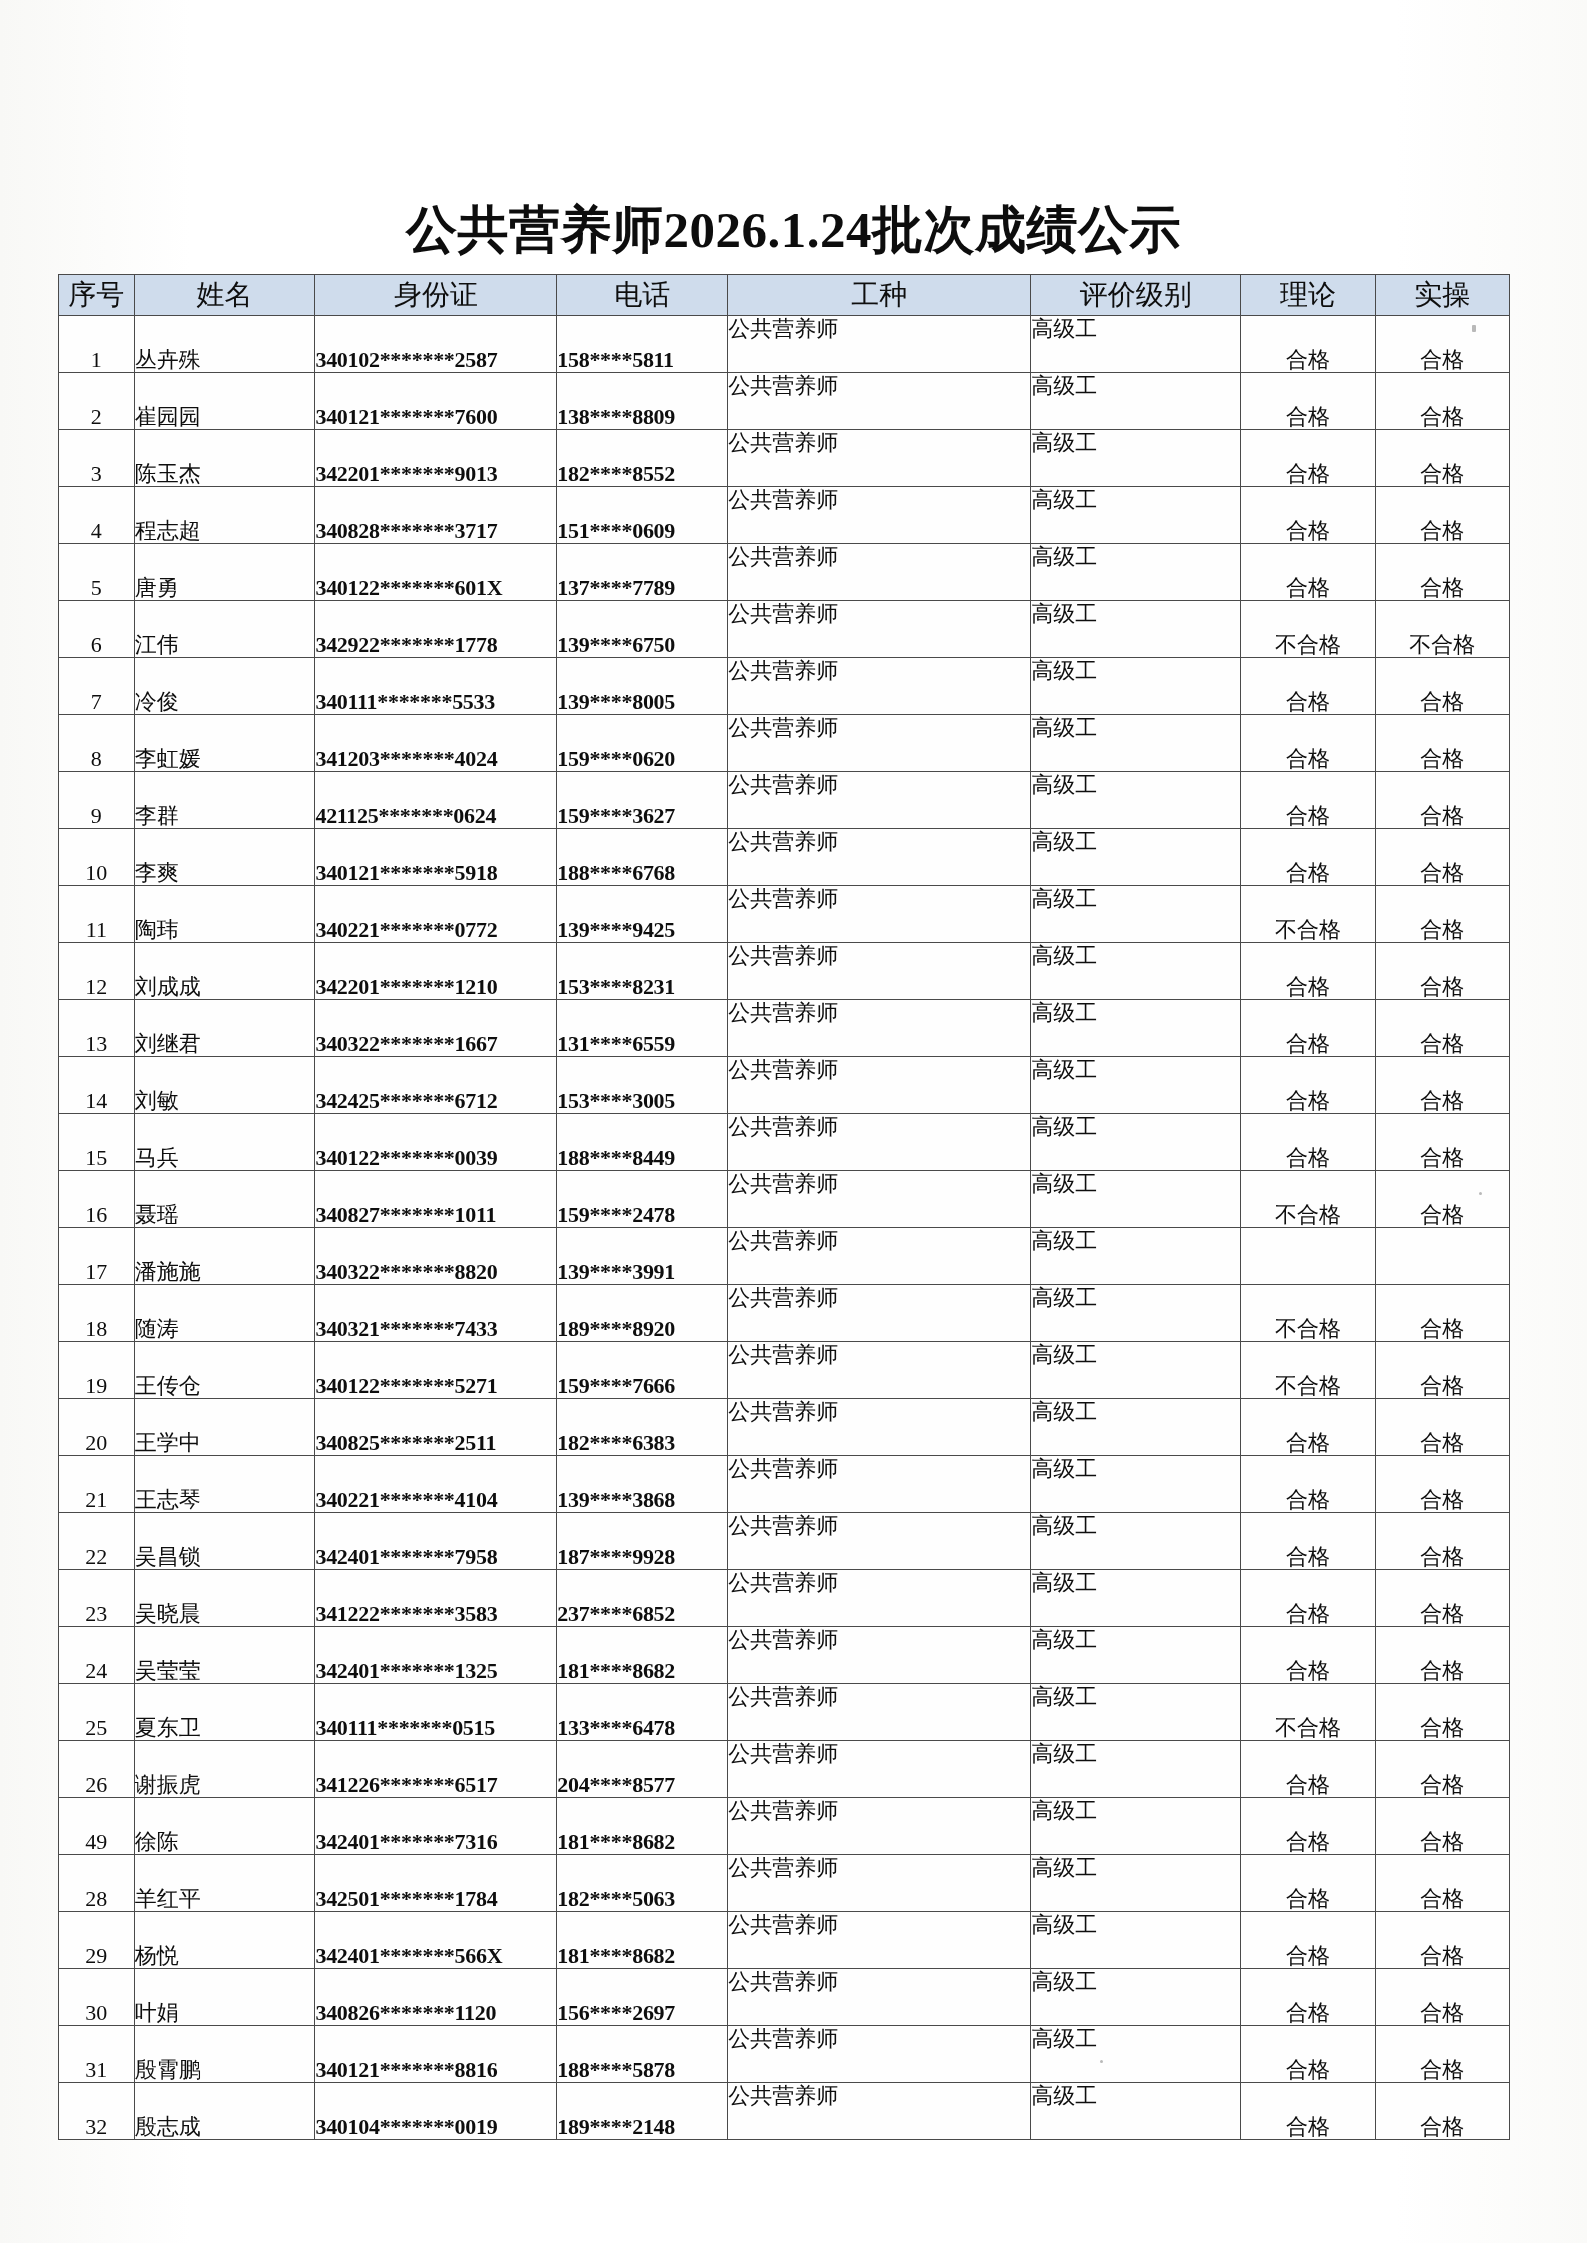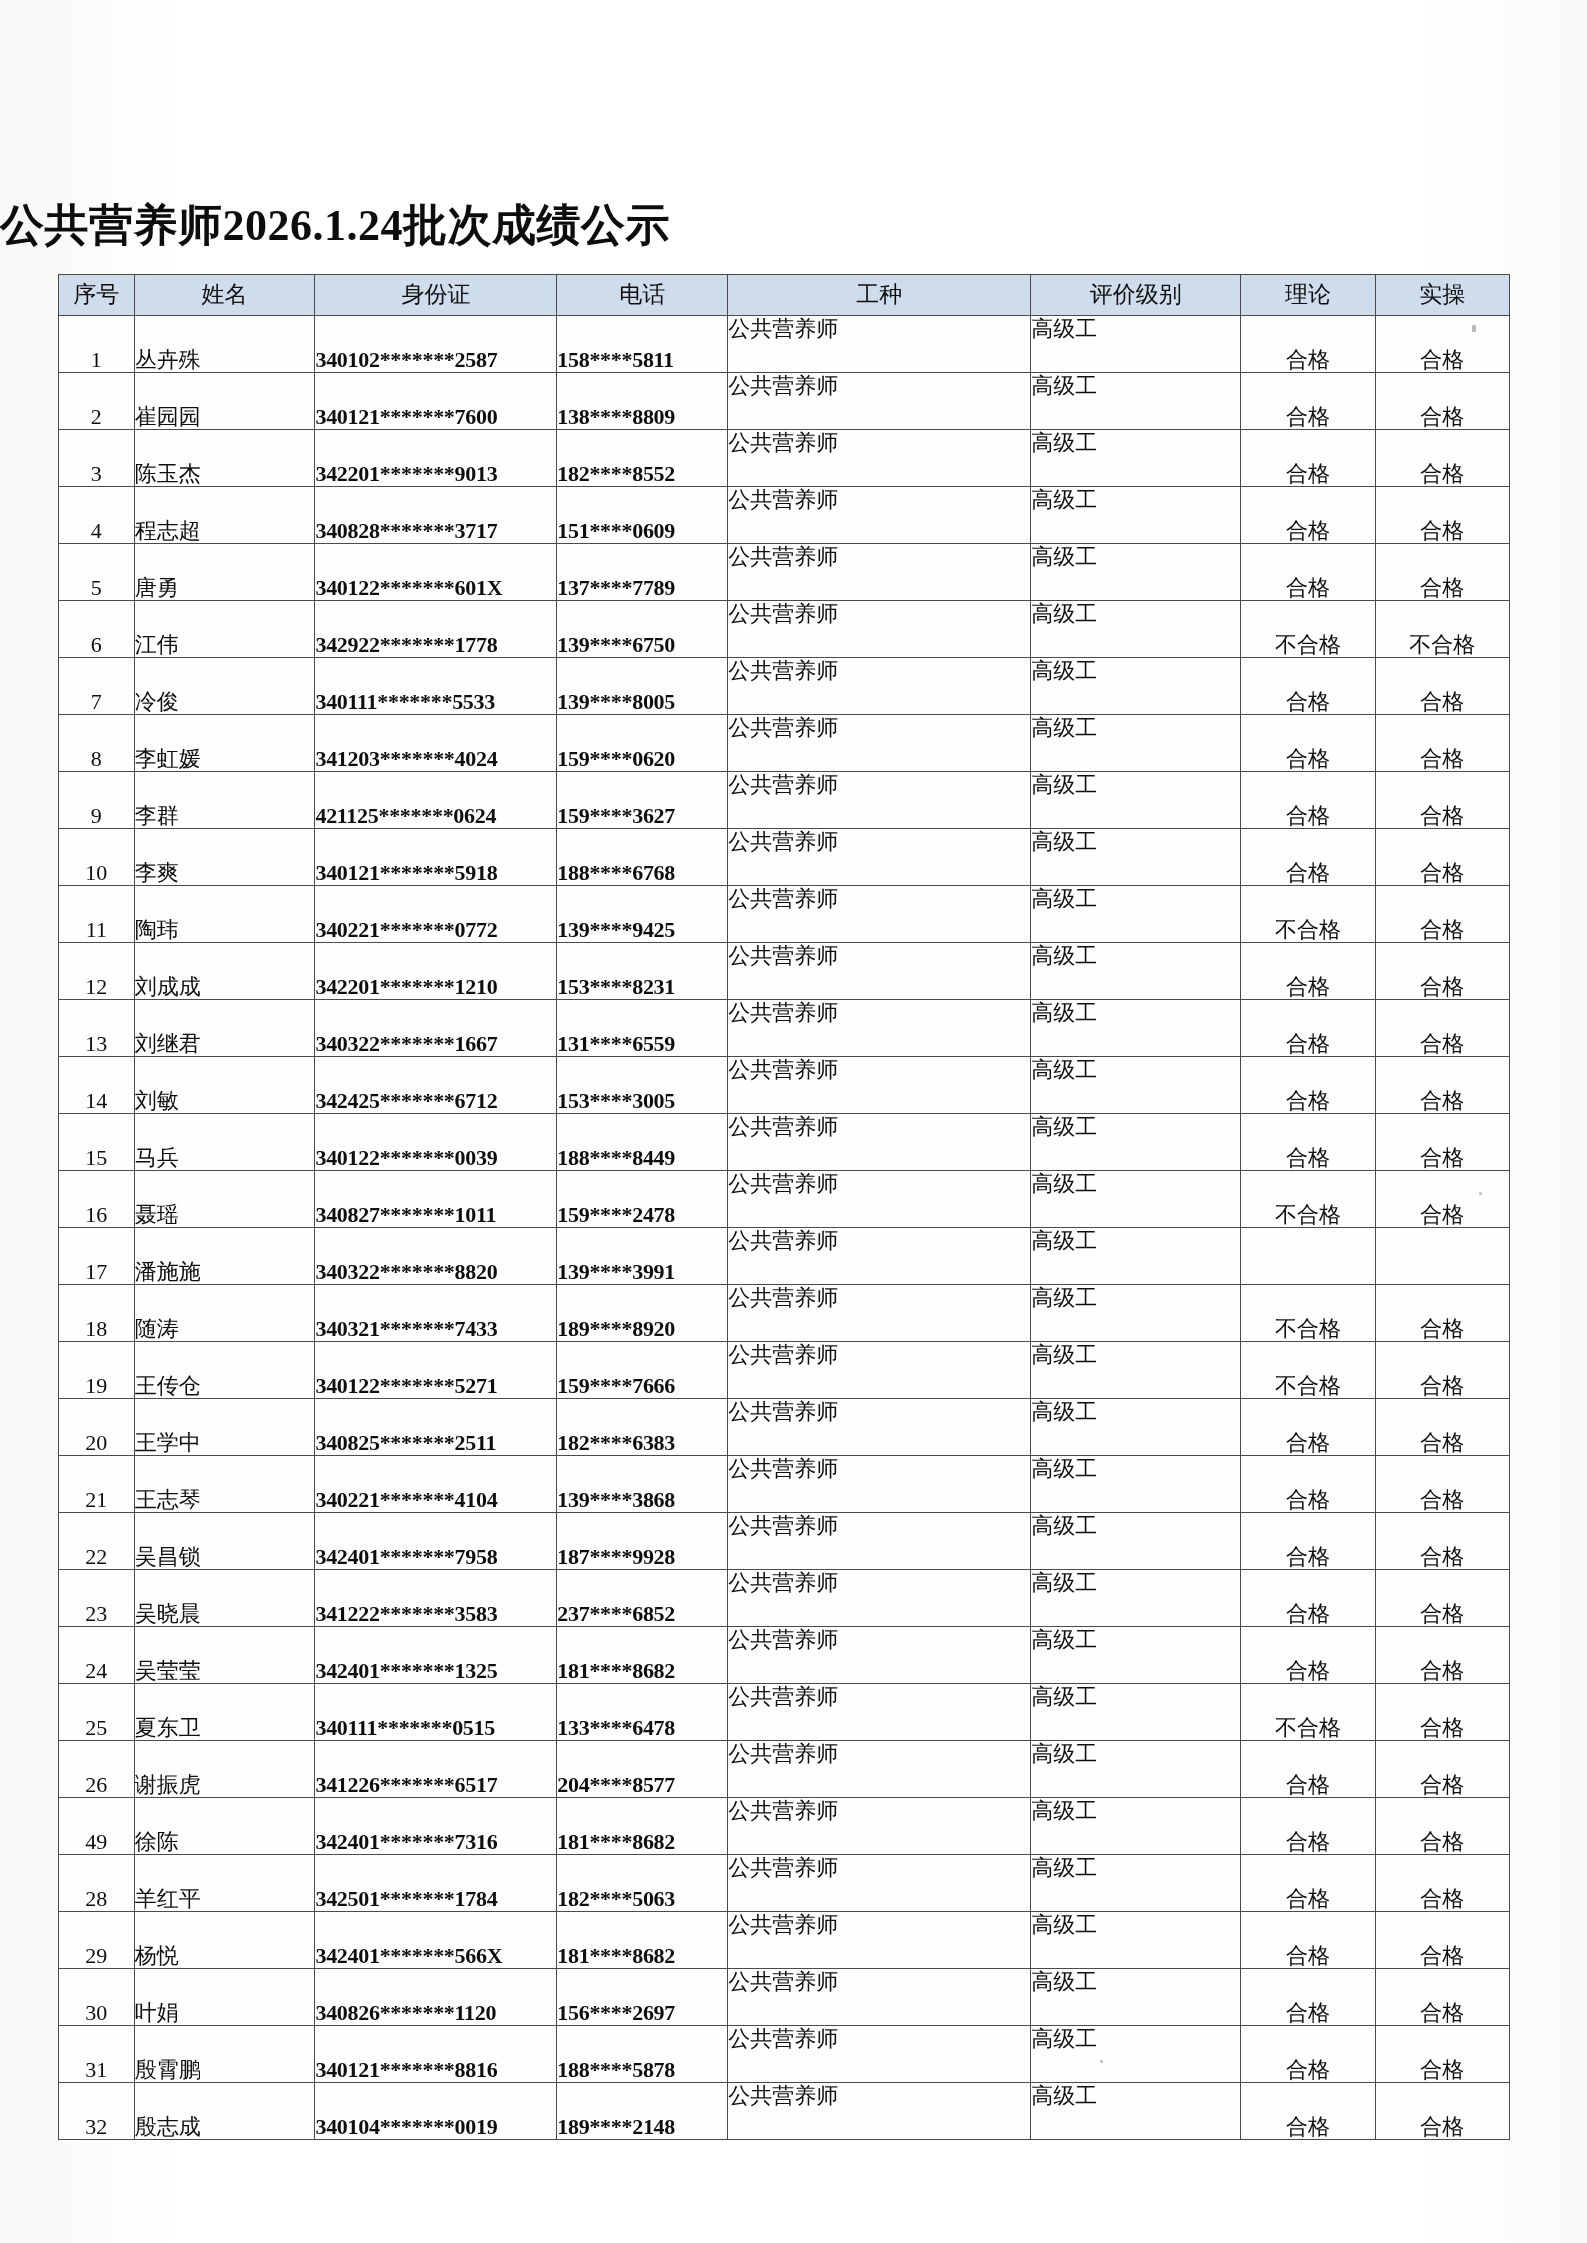--- a/index.html
+++ b/index.html
@@ -28,22 +28,22 @@
     inset: 0;
     background:
       linear-gradient(90deg, rgba(248,248,246,1) 0%, rgba(255,255,255,1) 12%, rgba(255,255,255,1) 88%, rgba(250,250,248,1) 100%);
     pointer-events: none;
   }
   .doc-title {
     position: absolute;
     left: 0;
     top: 196px;
     width: 1587px;
-    text-align: left;
-    font-size: 44px;
+    text-align: center;
+    font-size: 51px;
     font-weight: bold;
     letter-spacing: 0.5px;
     font-family: "Liberation Serif", "DejaVu Serif", serif;
     color: #0d0d0d;
   }
   .table-wrap {
     position: absolute;
     left: 58px;
     top: 274px;
     width: 1452px;
@@ -61,21 +61,21 @@
     line-height: 1.15;
     color: #0e0e0e;
     background: #fefefe;
     font-family: "Liberation Serif", "DejaVu Serif", serif;
   }
   table.grades thead th {
     background: #cfdcec;
     height: 40px;
     text-align: center;
     font-weight: normal;
-    font-size: 23px;
+    font-size: 28px;
   }
   
   col.c-idx   { width: 62px; }
   col.c-name  { width: 148px; }
   col.c-id    { width: 198px; }
   col.c-phone { width: 140px; }
   col.c-job   { width: 248px; }
   col.c-level { width: 172px; }
   col.c-theory{ width: 110px; }
   col.c-prac  { width: 110px; }

